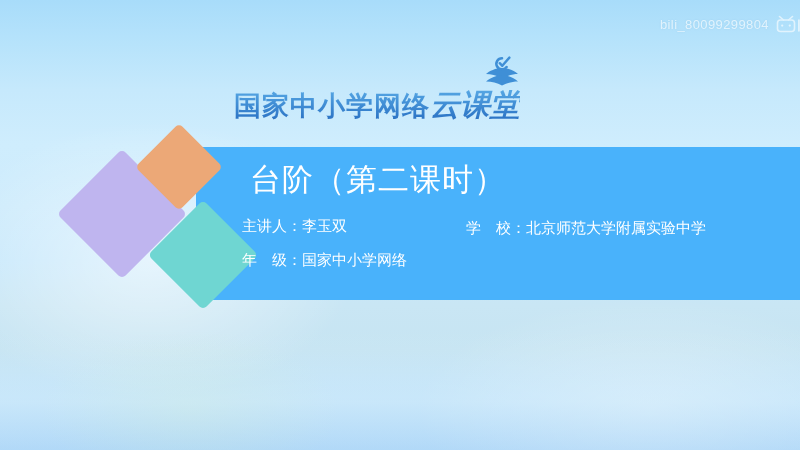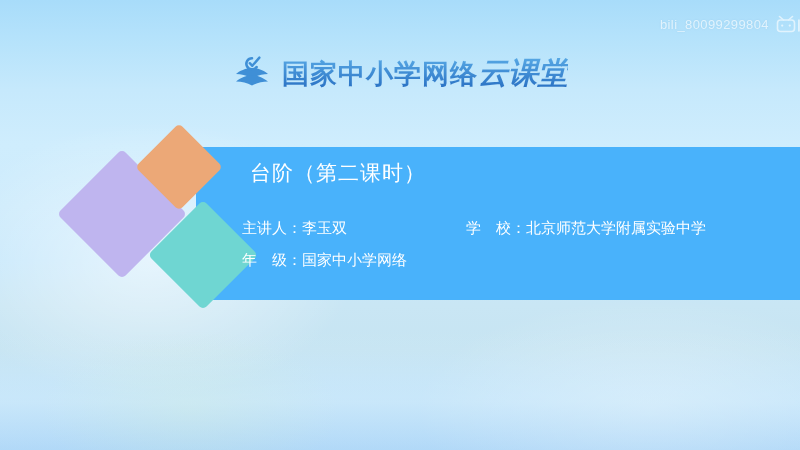--- a/index.html
+++ b/index.html
@@ -72,22 +72,23 @@
   .bili-logo {
     display: block;
   }
 
   
   #header-logo {
     position: absolute;
     left: 234px;
     top: 56px;
     display: flex;
-    align-items: center;
-    gap: 12px;
+    align-items: flex-end;
+    gap: 0;
+    flex-direction: column;
   }
   #header-logo .book-icon { display: block; }
   #header-logo .logo-text {
     font-family: "DejaVu Sans", sans-serif;
     font-size: 27px;
     font-weight: bold;
     letter-spacing: 1px;
     color: #2f7fd0;
     background: linear-gradient(180deg, #56a7e4 0%, #2a72c4 100%);
     -webkit-background-clip: text;
@@ -143,21 +144,21 @@
     top: 147px;
     width: 604px;
     height: 153px;
   }
 
   #lesson-title {
     position: absolute;
     left: 54px;
     top: 14px;
     font-family: "DejaVu Sans", sans-serif;
-    font-size: 21px;
+    font-size: 31px;
     font-weight: normal;
     color: #ffffff;
     letter-spacing: 1px;
     white-space: nowrap;
     line-height: 1.2;
   }
 
   .meta-row {
     position: absolute;
     left: 46px;
@@ -165,21 +166,21 @@
     display: flex;
     font-family: "DejaVu Sans", sans-serif;
     font-size: 15px;
     color: #ffffff;
     white-space: nowrap;
     line-height: 1.2;
   }
   #meta-row-1 { top: 72px; }
   #meta-row-2 { top: 104px; }
 
-  .meta-cell-left  { width: 224px; }
+  .meta-cell-left  { width: 224px; font-family: Liberation Mono, monospace; }
   .meta-cell-right { flex: 1; }
 
   .meta-label {
     letter-spacing: 0px;
   }
 
   
   .bottom-glow {
     position: absolute;
     left: 0; bottom: 0;

